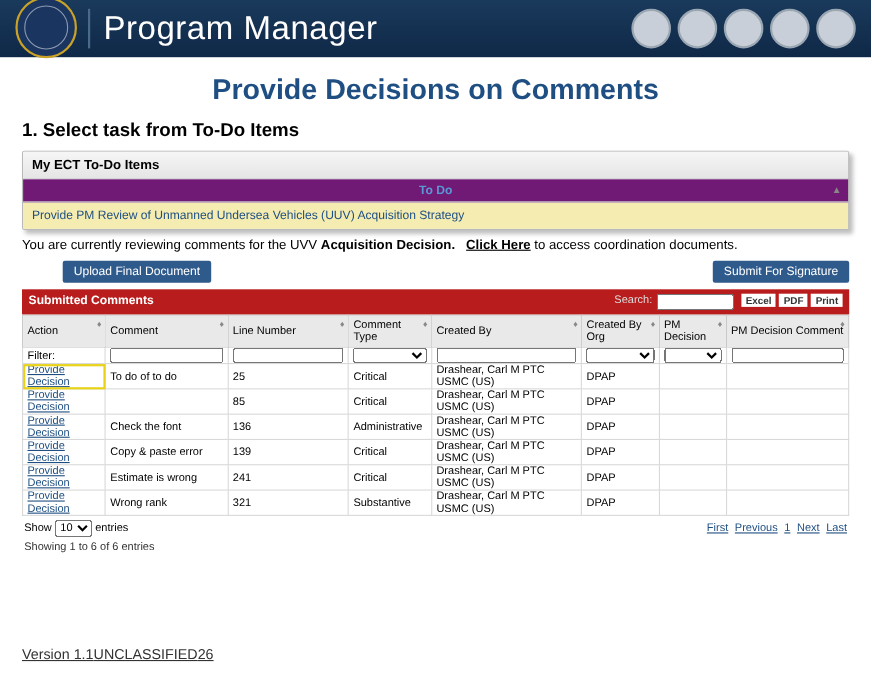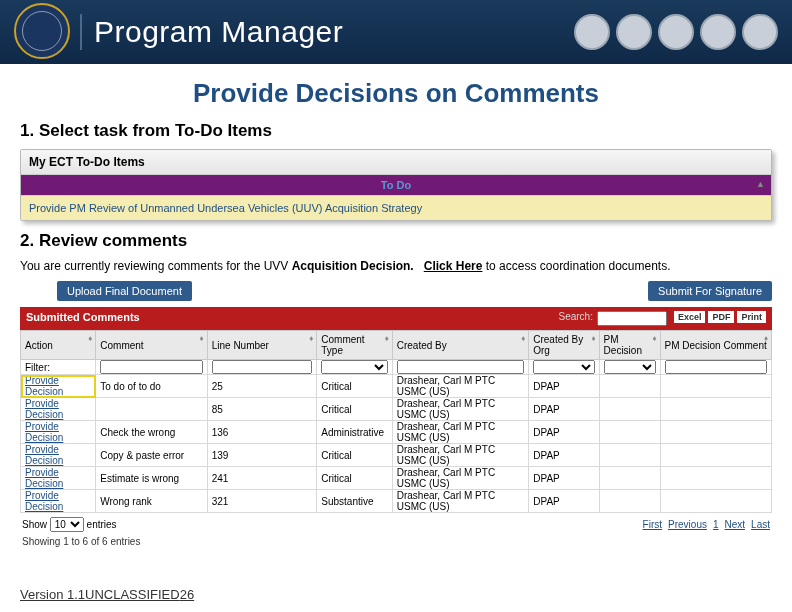--- a/index.html
+++ b/index.html
@@ -1,18 +1,18 @@
 <!DOCTYPE html>
 <html><head>
 <meta charset="utf-8">
 <style>
   * { box-sizing: border-box; margin: 0; padding: 0; }
   body { width: 792px; height: 612px; font-family: "Segoe UI", Arial, sans-serif; background: #fff; position: relative; overflow: hidden; }
 
-  .header-band { height: 64px; background: linear-gradient(#1a3a5c, #0f2847); display: flex; align-items: center; padding: 0 14px; }
+  .header-band { height: 52px; background: linear-gradient(#1a3a5c, #0f2847); display: flex; align-items: center; padding: 0 14px; }
   .seal { width: 44px; height: 44px; border-radius: 50%; background: #1a3560; border: 2px solid #c9a227; margin-right: 10px; position: relative; }
   .seal.big { width: 56px; height: 56px; margin-top: -2px; }
   .seal::after { content:""; position:absolute; inset:6px; border:1px solid rgba(255,255,255,.5); border-radius:50%; }
   .vline { width: 2px; height: 36px; background: #4a6a8a; margin-right: 12px; }
   .header-title { color: #fff; font-size: 30px; font-weight: 300; letter-spacing: .5px; }
   .header-seals { margin-left: auto; display: flex; gap: 6px; }
   .mini-seal { width: 36px; height: 36px; border-radius: 50%; background: #c8cfd8; border: 2px solid #9aa6b2; }
 
   .slide-body { padding: 14px 20px 0; }
   .slide-title { color: #1f4f82; font-size: 26px; font-weight: 700; margin-bottom: 12px; text-align: center; }
@@ -72,21 +72,20 @@
 <div class="slide-body">
   <div class="slide-title">Provide Decisions on Comments</div>
   <div class="step-heading">1. Select task from To-Do Items</div>
 
   <div class="todo-panel">
     <div class="todo-head">My ECT To-Do Items</div>
     <div class="todo-sub">To Do</div>
     <div class="todo-row">Provide PM Review of Unmanned Undersea Vehicles (UUV) Acquisition Strategy</div>
   </div>
 
-  <div class="step-heading">2.  Review comments</div>
 
   <div class="review-line">
     <span>You are currently reviewing comments for the UVV </span><span class="bold">Acquisition Decision.</span>
     &nbsp;&nbsp;<span class="click-here bold">Click Here</span><span> to access coordination documents.</span>
   </div>
 
   <div class="btn-row">
     <button class="btn-blue">Upload Final Document</button>
     <button class="btn-blue">Submit For Signature</button>
   </div>
@@ -139,21 +138,21 @@
           <td></td>
           <td>85</td>
           <td>Critical</td>
           <td>Drashear, Carl M PTC USMC (US)</td>
           <td>DPAP</td>
           <td></td>
           <td></td>
         </tr>
         <tr>
           <td><span class="action-link">Provide Decision</span></td>
-          <td>Check the wrong</td>
+          <td>Check the font</td>
           <td>136</td>
           <td>Administrative</td>
           <td>Drashear, Carl M PTC USMC (US)</td>
           <td>DPAP</td>
           <td></td>
           <td></td>
         </tr>
         <tr>
           <td><span class="action-link">Provide Decision</span></td>
           <td>Copy &amp; paste error</td>

